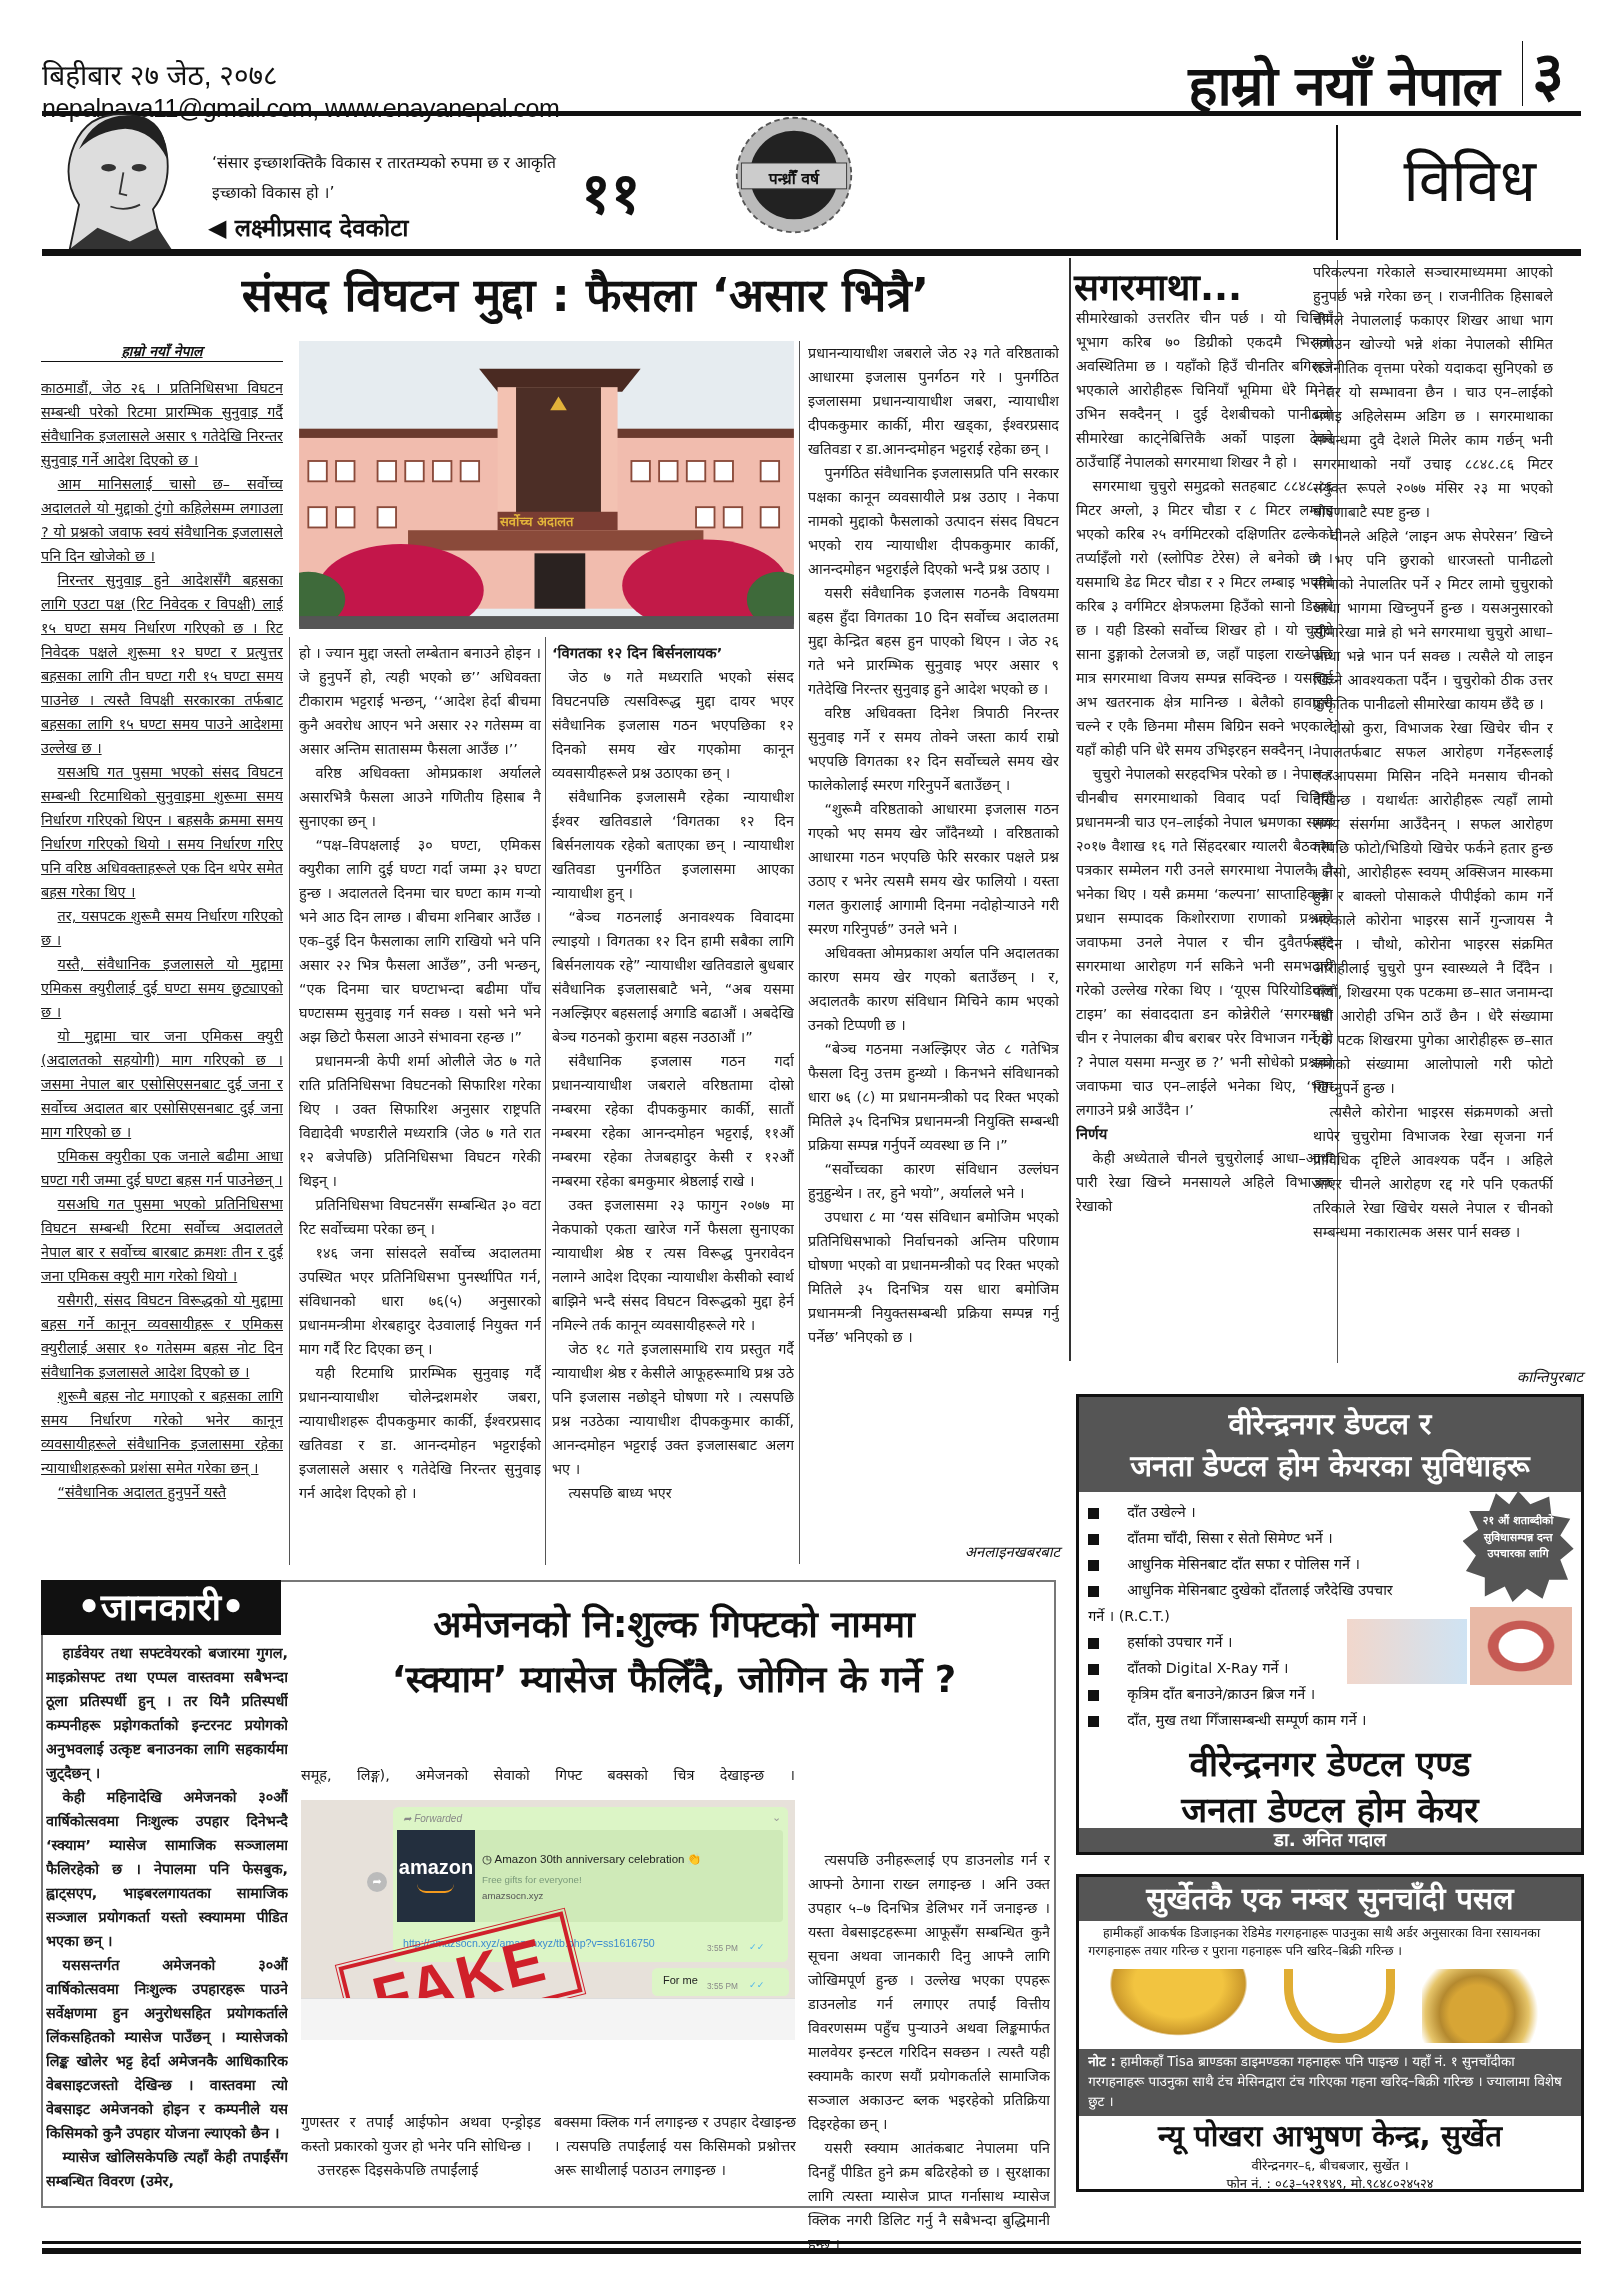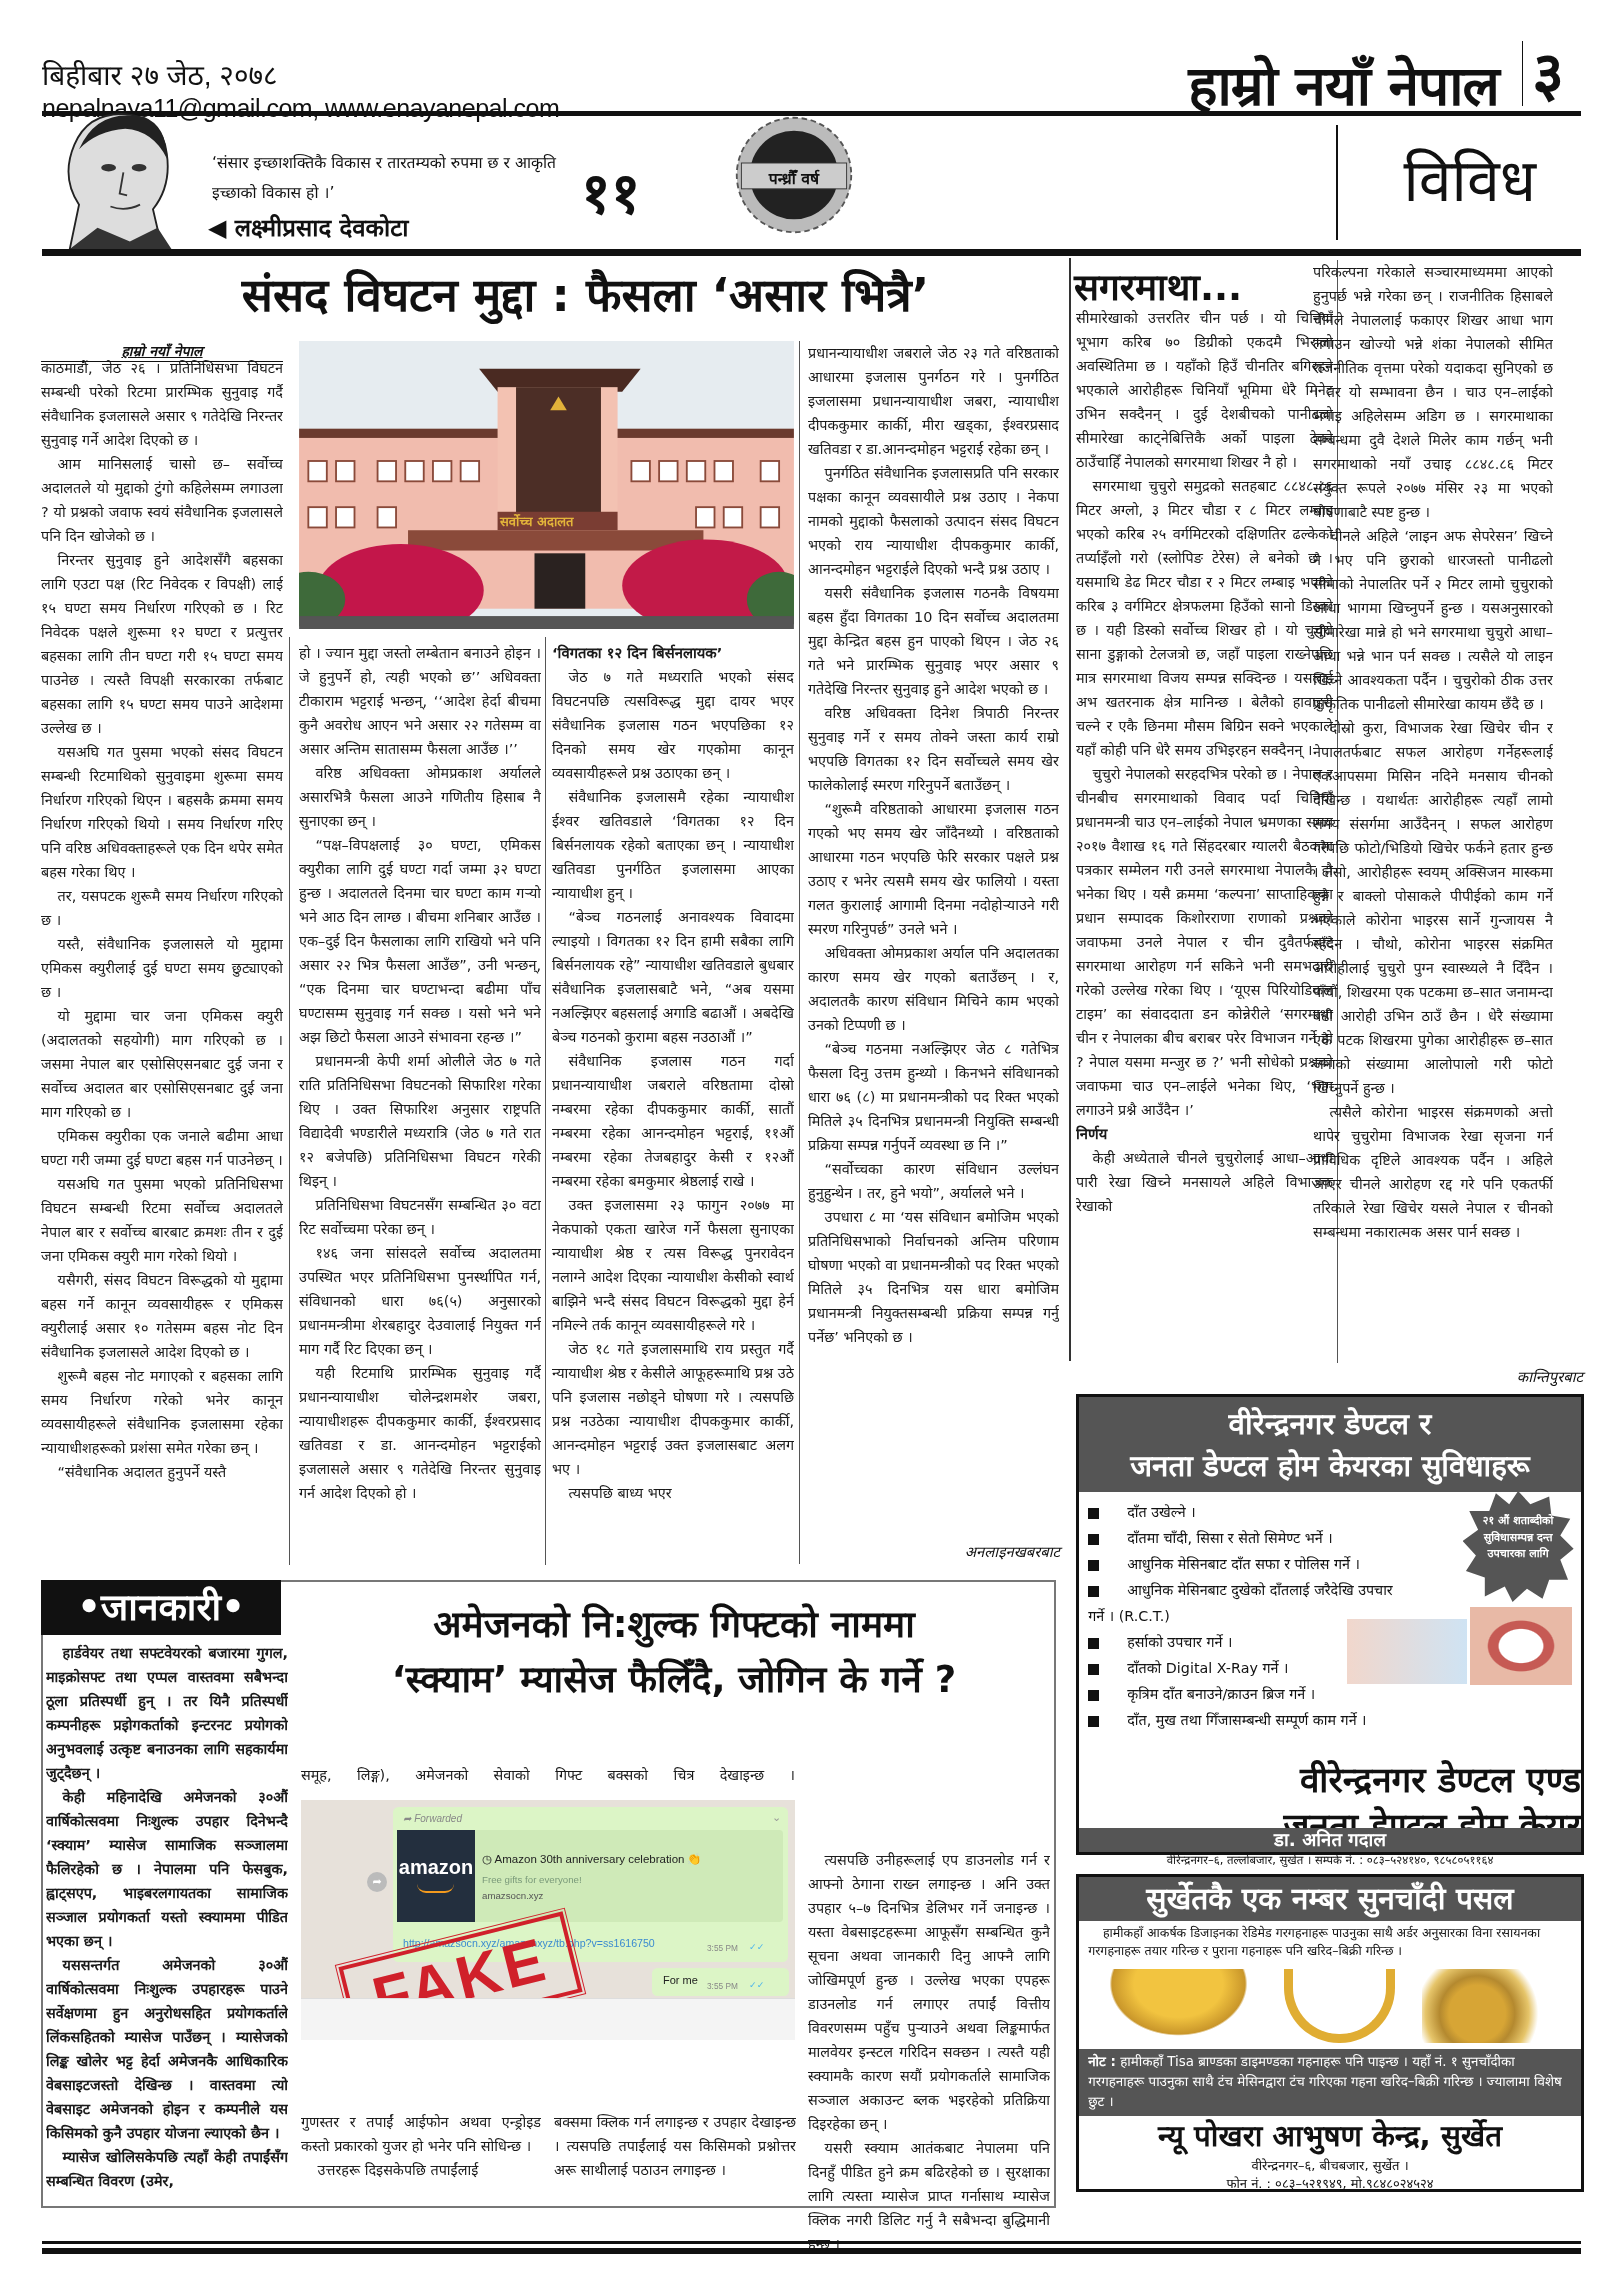--- a/index.html
+++ b/index.html
@@ -103,21 +103,21 @@
     <rect x="255" y="230" width="55" height="60" fill="#2a2220"></rect>
     <ellipse cx="110" cy="270" rx="90" ry="50" fill="#c3164a"></ellipse>
     <ellipse cx="440" cy="265" rx="90" ry="50" fill="#c21a48"></ellipse>
     <ellipse cx="10" cy="280" rx="40" ry="30" fill="#3e6a3a"></ellipse>
     <ellipse cx="520" cy="280" rx="35" ry="30" fill="#3e6a3a"></ellipse>
     <rect x="0" y="298" width="536" height="14" fill="#555"></rect>
   </svg>
   <div style="position:absolute;left:201px;top:171px;width:115px;text-align:left;font-size:13px;color:#e3b53a;font-weight:700">सर्वोच्च अदालत</div>
 </div>
 
-<div class="col" style="left:41px;top:356px;width:242px;height:1191px;">
+<div class="col" style="left:41px;top:376px;width:242px;height:1191px;text-decoration:underline;">
   <p class="noind">काठमाडौं, जेठ २६ । प्रतिनिधिसभा विघटन सम्बन्धी परेको रिटमा प्रारम्भिक सुनुवाइ गर्दै संवैधानिक इजलासले असार ९ गतेदेखि निरन्तर सुनुवाइ गर्ने आदेश दिएको छ ।</p>
   <p>आम मानिसलाई चासो छ– सर्वोच्च अदालतले यो मुद्दाको टुंगो कहिलेसम्म लगाउला ? यो प्रश्नको जवाफ स्वयं संवैधानिक इजलासले पनि दिन खोजेको छ ।</p>
   <p>निरन्तर सुनुवाइ हुने आदेशसँगै बहसका लागि एउटा पक्ष (रिट निवेदक र विपक्षी) लाई १५ घण्टा समय निर्धारण गरिएको छ । रिट निवेदक पक्षले शुरूमा १२ घण्टा र प्रत्युत्तर बहसका लागि तीन घण्टा गरी १५ घण्टा समय पाउनेछ । त्यस्तै विपक्षी सरकारका तर्फबाट बहसका लागि १५ घण्टा समय पाउने आदेशमा उल्लेख छ ।</p>
   <p>यसअघि गत पुसमा भएको संसद विघटन सम्बन्धी रिटमाथिको सुनुवाइमा शुरूमा समय निर्धारण गरिएको थिएन । बहसकै क्रममा समय निर्धारण गरिएको थियो । समय निर्धारण गरिए पनि वरिष्ठ अधिवक्ताहरूले एक दिन थपेर समेत बहस गरेका थिए ।</p>
   <p>तर, यसपटक शुरूमै समय निर्धारण गरिएको छ ।</p>
   <p>यस्तै, संवैधानिक इजलासले यो मुद्दामा एमिकस क्युरीलाई दुई घण्टा समय छुट्याएको छ ।</p>
   <p>यो मुद्दामा चार जना एमिकस क्युरी (अदालतको सहयोगी) माग गरिएको छ । जसमा नेपाल बार एसोसिएसनबाट दुई जना र सर्वोच्च अदालत बार एसोसिएसनबाट दुई जना माग गरिएको छ ।</p>
   <p>एमिकस क्युरीका एक जनाले बढीमा आधा घण्टा गरी जम्मा दुई घण्टा बहस गर्न पाउनेछन् ।</p>
   <p>यसअघि गत पुसमा भएको प्रतिनिधिसभा विघटन सम्बन्धी रिटमा सर्वोच्च अदालतले नेपाल बार र सर्वोच्च बारबाट क्रमशः तीन र दुई जना एमिकस क्युरी माग गरेको थियो ।</p>
   <p>यसैगरी, संसद विघटन विरूद्धको यो मुद्दामा बहस गर्ने कानून व्यवसायीहरू र एमिकस क्युरीलाई असार १० गतेसम्म बहस नोट दिन संवैधानिक इजलासले आदेश दिएको छ ।</p>
@@ -190,21 +190,21 @@
     <li><span class="bullet"></span><span>आधुनिक मेसिनबाट दाँत सफा र पोलिस गर्ने ।</span></li>
     <li><span class="bullet"></span><span>आधुनिक मेसिनबाट दुखेको दाँतलाई जरैदेखि उपचार गर्ने । (R.C.T.)</span></li>
     <li><span class="bullet"></span><span>हर्साको उपचार गर्ने ।</span></li>
     <li><span class="bullet"></span><span>दाँतको Digital X-Ray गर्ने ।</span></li>
     <li><span class="bullet"></span><span>कृत्रिम दाँत बनाउने/क्राउन ब्रिज गर्ने ।</span></li>
     <li><span class="bullet"></span><span>दाँत, मुख तथा गिँजासम्बन्धी सम्पूर्ण काम गर्ने ।</span></li>
   </ul>
   <div style="position:absolute;right:7.4px;top:94px;width:111px;height:111px;background:#555;clip-path:polygon(50% 0%,61% 12%,78% 5%,80% 22%,97% 25%,88% 40%,100% 52%,88% 62%,95% 80%,78% 80%,72% 97%,58% 88%,45% 100%,38% 86%,20% 95%,20% 78%,3% 72%,12% 58%,0% 45%,14% 35%,6% 18%,24% 18%,30% 2%,42% 12%);color:#fff;font-size:11px;line-height:16.6px;text-align:center;padding:22px 16.6px;font-weight:700">२१ औं शताब्दीको सुविधासम्पन्न दन्त उपचारका लागि</div>
   <div style="position:absolute;left:268px;top:222px;width:120px;height:65px;background:linear-gradient(90deg,#f1d7cc,#cfe3f3)"></div>
   <div style="position:absolute;right:9.2px;top:210px;width:102px;height:78px;background:radial-gradient(ellipse at center,#fff 0 30%,#c65a54 32% 45%,#e8b9a6 47%)"></div>
-  <div style="text-align:right;font-size:35px;line-height:46px;font-weight:900;margin-top:16px">
+  <div style="text-align:center;font-size:35px;line-height:46px;font-weight:900;margin-top:0">
     <div>वीरेन्द्रनगर डेण्टल एण्ड</div>
     <div>जनता डेण्टल होम केयर</div>
   </div>
   <div style="text-align:center;font-size:11.5px;padding:2.8px 3.7px">वीरेन्द्रनगर–६, तल्लोबजार, सुर्खेत । सम्पर्क नं. : ०८३–५२४१४०, ९८५८०५११६४</div>
   <div class="ad-grey" style="position:absolute;left:0;right:0;bottom:0;height:24px;font-size:18.5px;line-height:24px">डा. अनित गदाल</div>
 </div>
 
 <div class="ad-box" style="left:1076px;top:1874px;width:508px;height:318px;">
   <div class="ad-grey" style="font-size:30px;line-height:44px">सुर्खेतकै एक नम्बर सुनचाँदी पसल</div>
   <div style="font-size:12.5px;line-height:18.5px;padding:2.8px 9.2px;text-indent:14.8px">हामीकहाँ आकर्षक डिजाइनका रेडिमेड गरगहनाहरू पाउनुका साथै अर्डर अनुसारका विना रसायनका गरगहनाहरू तयार गरिन्छ र पुराना गहनाहरू पनि खरिद–बिक्री गरिन्छ ।</div>

